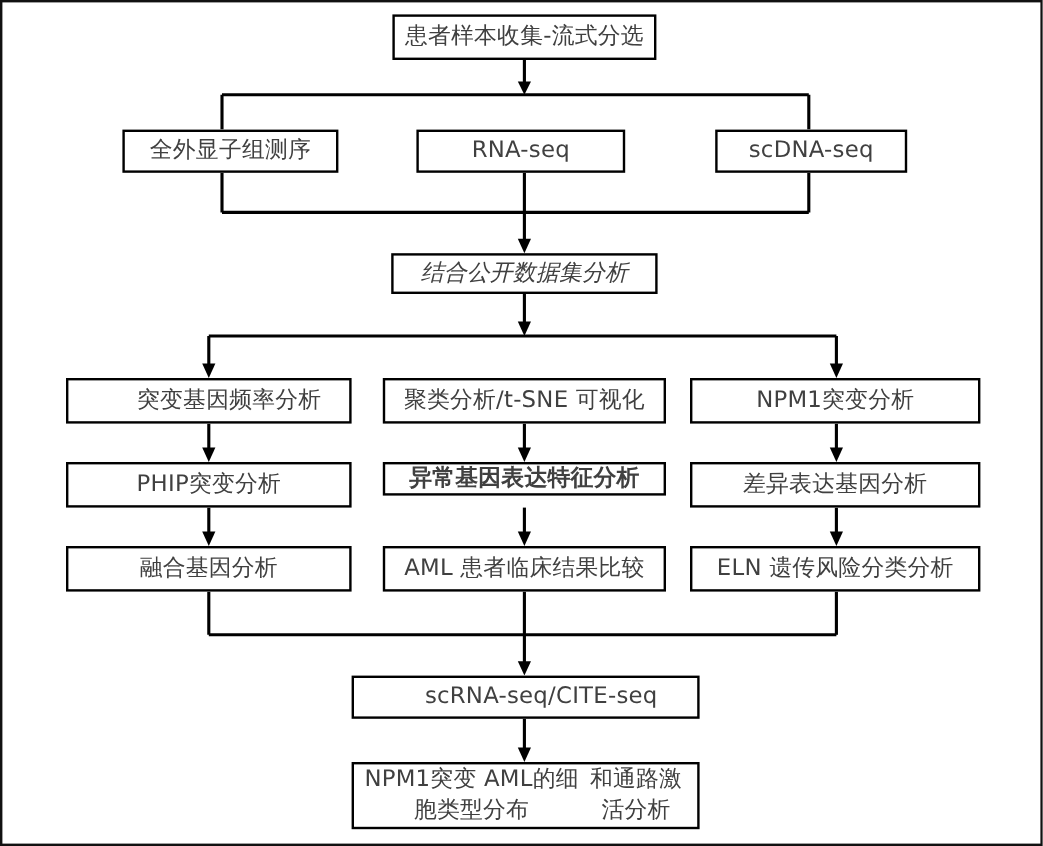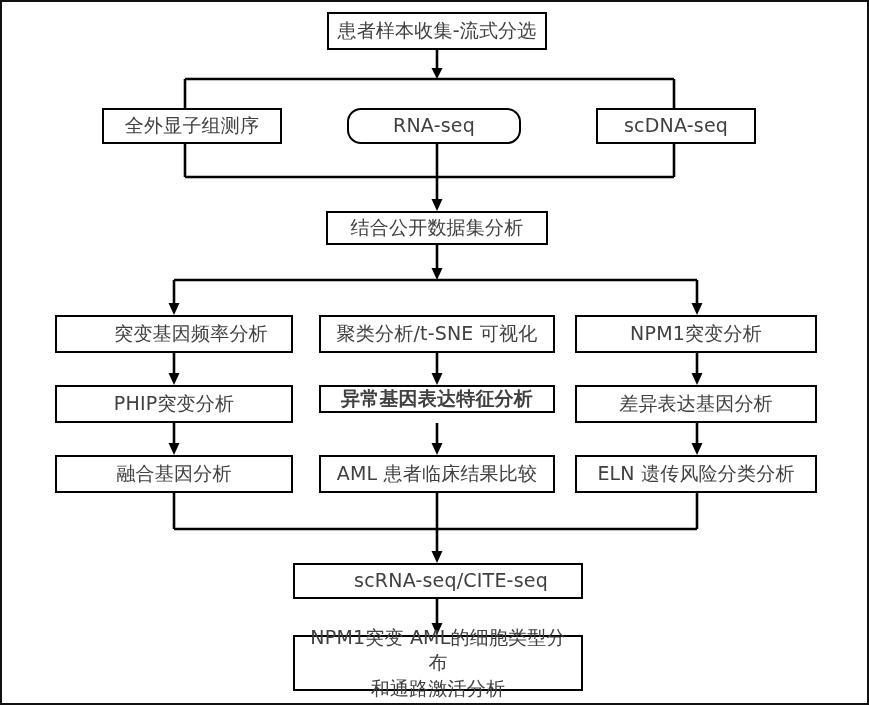--- a/index.html
+++ b/index.html
@@ -114,29 +114,29 @@
   </svg>
 
   <div class="node" style="left:325px; top:10px; width:220px; height:38px;">
     <span>患者样本收集-流式分选</span>
   </div>
 
   <div class="node" style="left:100px; top:106px; width:180px; height:36px;">
     <span>全外显子组测序</span>
   </div>
 
-  <div class="node" style="left:345px; top:106px; width:174px; height:36px;border-radius:14px;">
+  <div class="node" style="left:345px; top:106px; width:174px; height:36px;">
     <span>RNA-seq</span>
   </div>
 
   <div class="node" style="left:594px; top:106px; width:160px; height:36px;">
     <span>scDNA-seq</span>
   </div>
 
-  <div class="node" style="left:324px; top:209px; width:222px; height:34px;">
+  <div class="node" style="left:324px; top:209px; width:222px; height:34px;font-style:italic;">
     <span>结合公开数据集分析</span>
   </div>
 
   <div class="node" style="left:53px; top:313px; width:238px; height:38px;padding-left:40px;">
     <span>突变基因频率分析</span>
   </div>
   <div class="node" style="left:53px; top:383px; width:238px; height:38px;">
     <span>PHIP突变分析</span>
   </div>
   <div class="node" style="left:53px; top:453px; width:238px; height:38px;">
@@ -160,18 +160,18 @@
     <span>差异表达基因分析</span>
   </div>
   <div class="node" style="left:573px; top:453px; width:242px; height:38px;">
     <span>ELN 遗传风险分类分析</span>
   </div>
 
   <div class="node" style="left:291px; top:561px; width:290px; height:36px;padding-left:32px;">
     <span>scRNA-seq/CITE-seq</span>
   </div>
 
-  <div class="node two-line" style="left:291px; top:633px; width:290px; height:56px; flex-direction:column;">
+  <div class="node two-line" style="left:291px; top:633px; width:290px; height:56px; ">
     <span>NPM1突变 AML的细胞类型分布</span>
     <span>和通路激活分析</span>
   </div>
 
 </div>
 
 </body></html>

